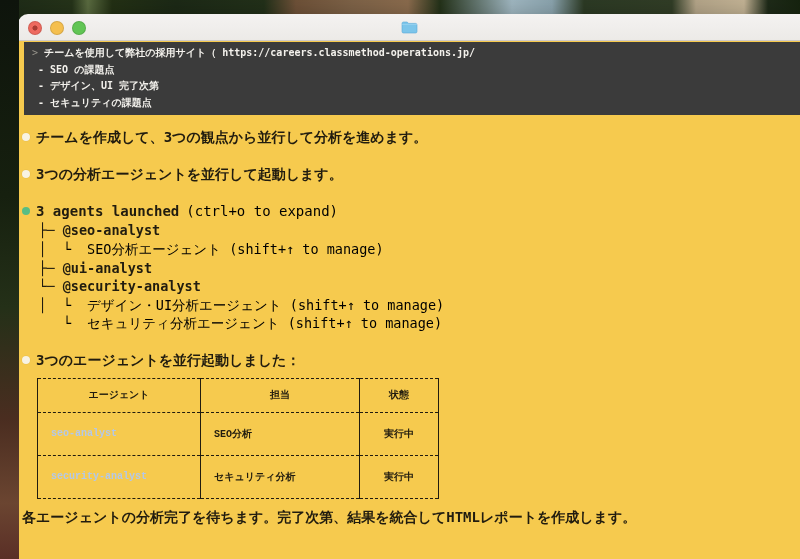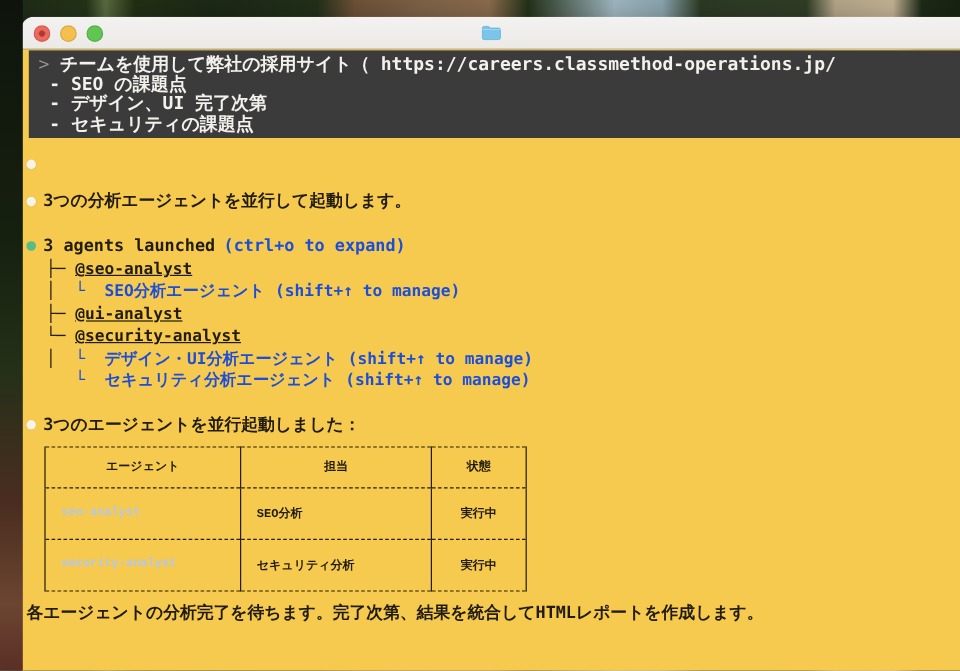--- a/index.html
+++ b/index.html
@@ -28,36 +28,36 @@
   .light.red{background:radial-gradient(circle at 50% 50%, #a83c33 0 2.4px, #ee6a5f 2.7px);}
   .light.yellow{background:#f5bf4e;}
   .light.green{background:#61c554;}
   .title{height:100%;display:flex;align-items:center;justify-content:center;gap:6px;
     font:700 12.5px "Liberation Sans",sans-serif;color:#3c3a37;}
 
   
   .terminal{flex:1;background:#f6ca4e;color:#211c0f;font-size:14px;overflow:hidden;}
 
   .prompt-box{margin:1px 0 0 6px;background:#3b3b3b;color:#f3f1ec;
-    padding:3px 10px 4px 8px;font-size:15px;font-weight:700;line-height:16.6px;}
+    padding:3px 10px 4px 8px;font-size:10px;font-weight:700;line-height:16.6px;}
   .pline{white-space:pre;}
   .pchar{color:#98958c;font-weight:400;}
 
   .msg{display:flex;align-items:flex-start;padding-left:4px;margin-top:18px;
     font-weight:700;line-height:19px;}
   .msg.first{margin-top:13px;}
   .dot{flex:none;width:8px;height:8px;border-radius:50%;margin:5px 6px 0 0;}
   .dot.white{background:#f8f3e4;box-shadow:0 0 0 .5px rgba(0,0,0,.06);}
   .dot.green{background:#57bd84;}
-  .gray{color:#1d4ed8;font-weight:700;}
+  .gray{color:#000000;font-weight:400;}
   .hint{margin-left:7px;}
 
   .tree{padding-left:4px;font-size:13.5px;line-height:18.6px;}
   .tline{white-space:pre;font-weight:400;}
-  .tname{font-weight:700;text-decoration:underline;}
+  .tname{font-weight:700;}
 
   table.agents{border-collapse:collapse;margin:8px 0 0 19px;
     font-size:10px;font-weight:700;color:#211c0f;font-family:Liberation Mono, monospace;}
   table.agents th,table.agents td{border-left:1.5px solid #211c0f;border-right:1.5px solid #211c0f;
     border-top:1.5px dashed #211c0f;border-bottom:1.5px dashed #211c0f;}
   table.agents th{height:33px;text-align:center;padding:0 10px;}
   table.agents td{height:34px;padding:4px 13px;}
   .col-agent{width:142px;}
   .col-role{width:138px;}
   .col-status{width:52px;text-align:center !important;}
@@ -91,20 +91,21 @@
 
       <div class="prompt-box">
         <div class="pline"><span class="pchar">&gt;</span><span> チームを使用して弊社の採用サイト（ https://careers.classmethod-operations.jp/</span></div>
         <div class="pline"> - SEO の課題点</div>
         <div class="pline"> - デザイン、UI 完了次第</div>
         <div class="pline"> - セキュリティの課題点</div>
       </div>
 
       <div class="msg first">
         <span class="dot white"></span>
+        <span>チームを作成して、3つの観点から並行して分析を進めます。</span>
       </div>
 
       <div class="msg">
         <span class="dot white"></span>
         <span>3つの分析エージェントを並行して起動します。</span>
       </div>
 
       <div class="msg">
         <span class="dot green"></span>
         <span>3 agents launched</span>

